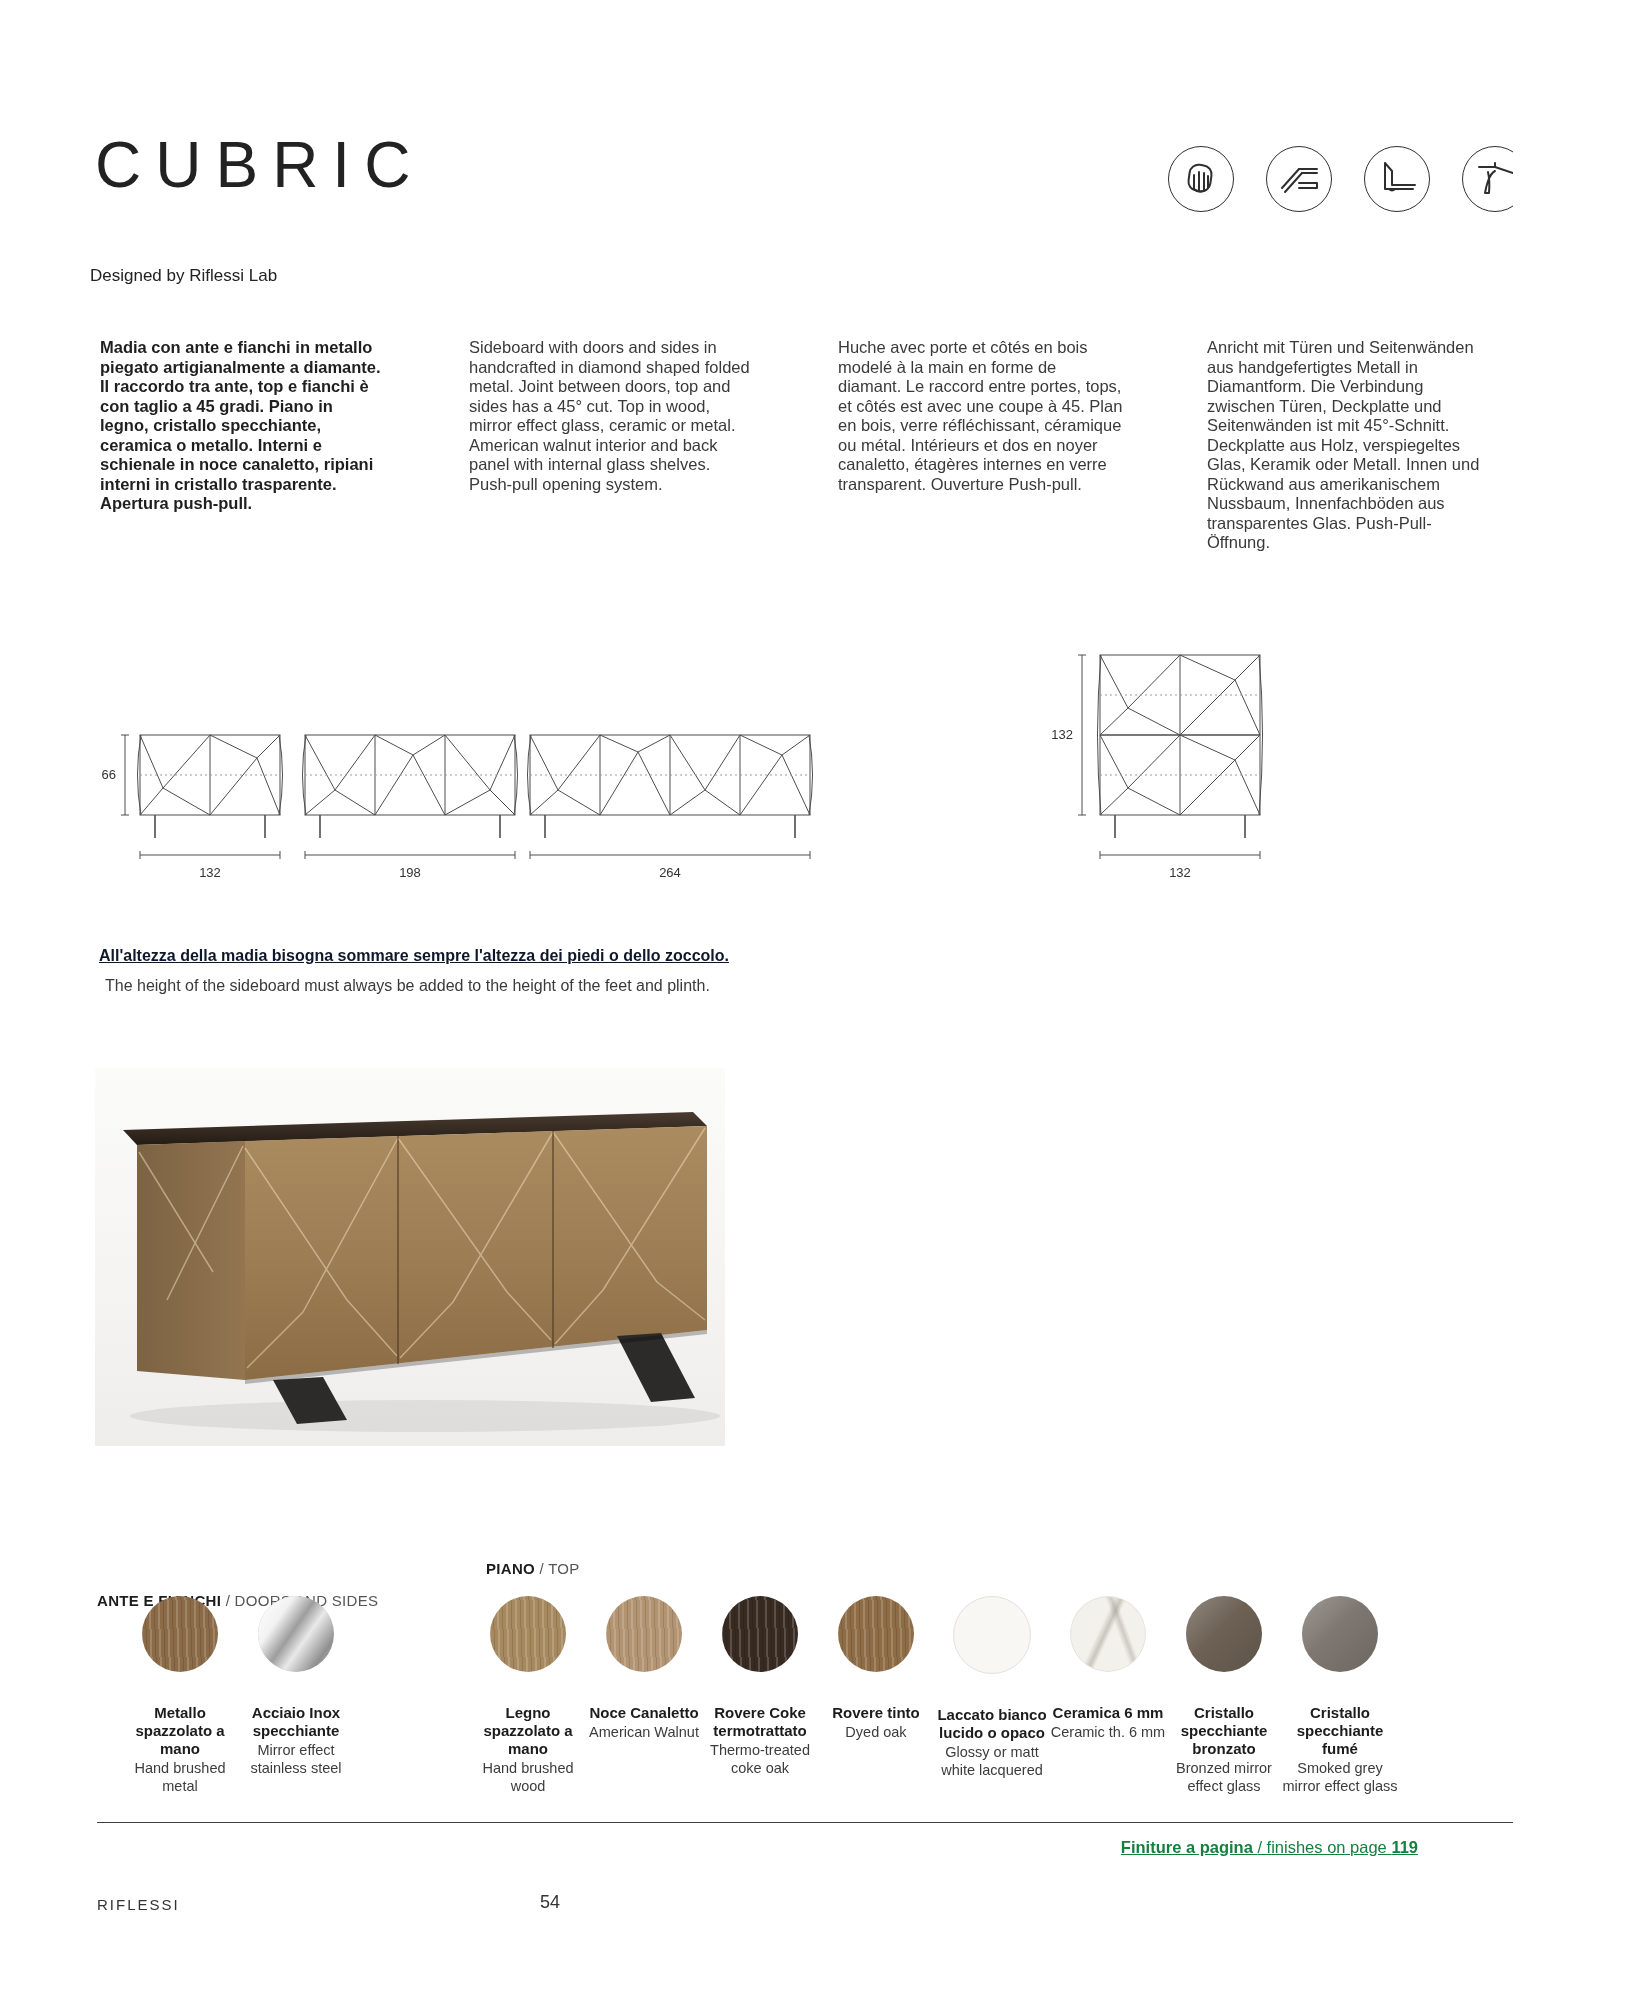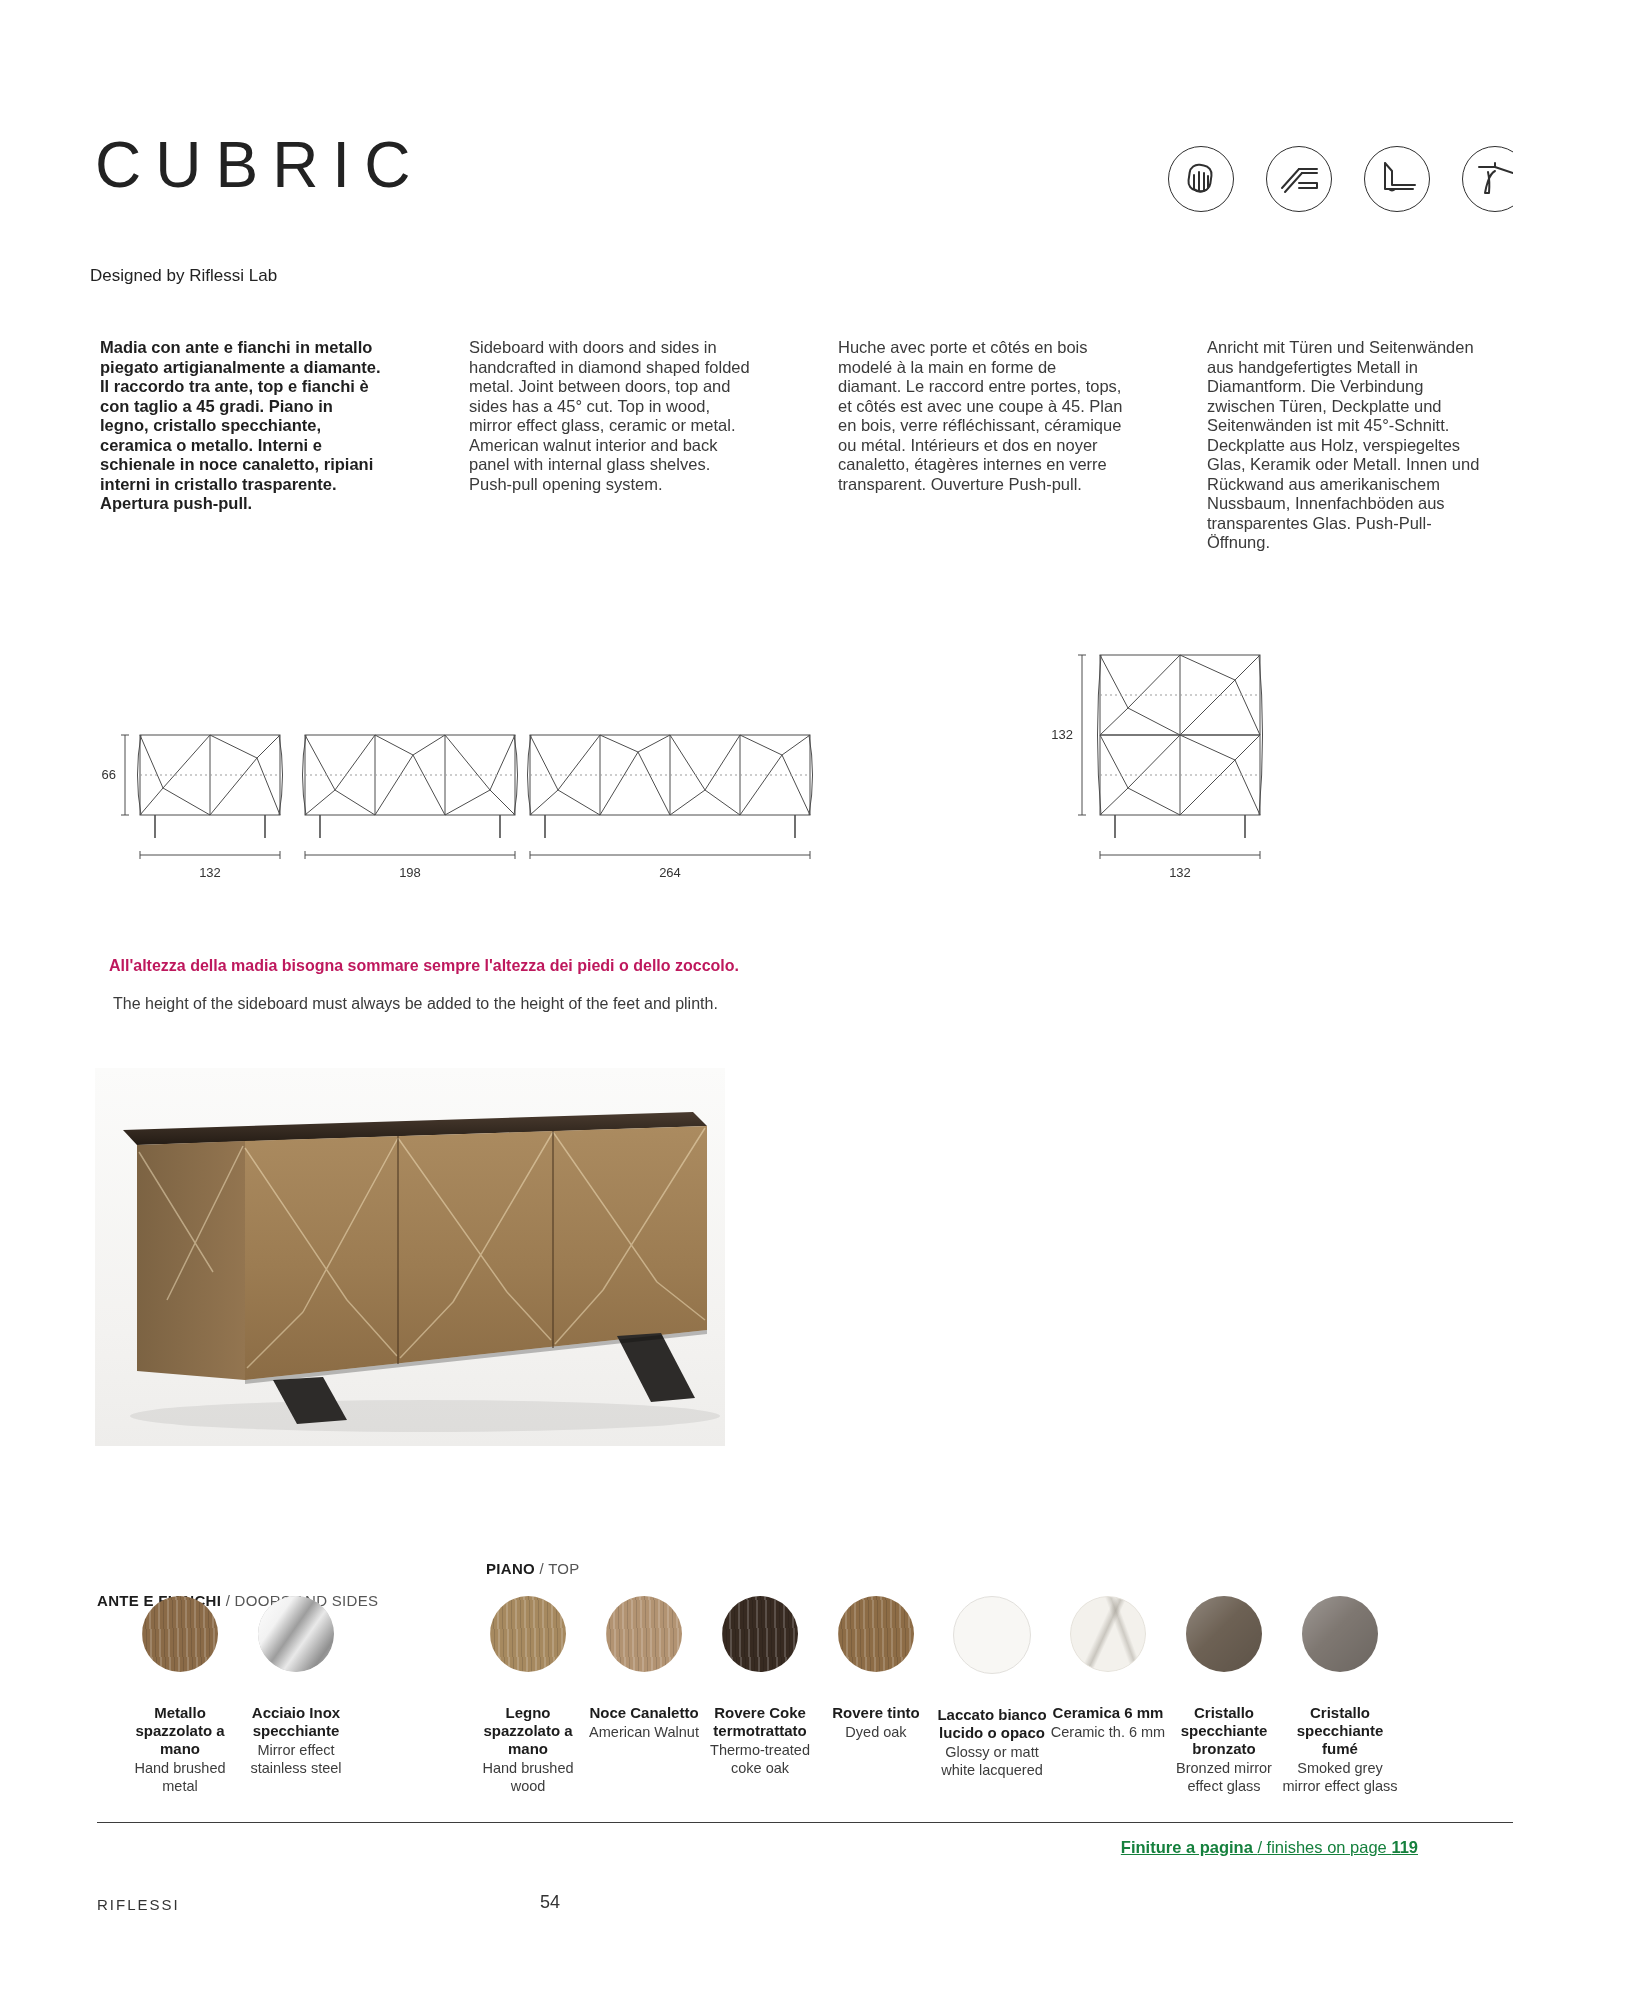--- a/index.html
+++ b/index.html
@@ -36,22 +36,22 @@
     display:flex;gap:78px;
   }
   .col{width:285px;font-size:16.5px;line-height:19.5px;margin:3px;}
   .col.it{font-weight:bold;color:#1f1f1f;}
   .col.other{color:#3a3a3a;}
   
   .drawing{position:absolute;}
   .drawing svg{display:block;}
   .dim-label{font-family:"Liberation Sans",sans-serif;font-size:13px;fill:#333;}
   .note{position:absolute;left:97px;top:943px;font-size:16px;line-height:22px;}
-  .note .n-it{font-weight:bold;color:#be185d;margin:12px;}
-  .note .n-en{color:#3a3a3a;margin:16px;}
+  .note .n-it{font-weight:bold;color:#0f172a;margin:2px;text-decoration:underline;}
+  .note .n-en{color:#3a3a3a;margin:8px;}
   
   .photo{
     position:absolute;left:95px;top:1068px;width:630px;height:378px;
     background:linear-gradient(180deg,#fbfbfa 0%,#f3f2f0 70%,#eeedeb 100%);
   }
   
   .fin-head{position:absolute;top:1560px;font-size:15px;letter-spacing:.3px;}
   .fh-doors{left:97px;margin-top:32px;}
   .fh-top{left:486px;}
   .fin-head .b{font-weight:bold;color:#1c1c1c;}

